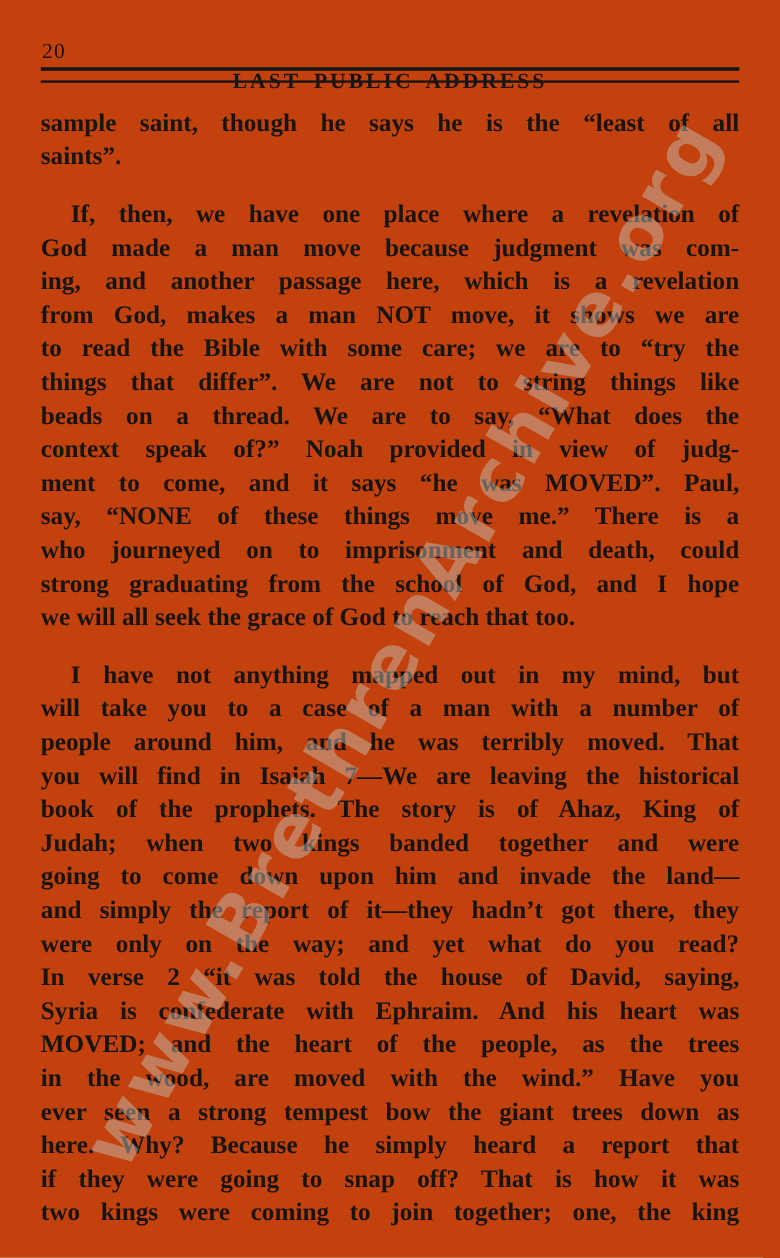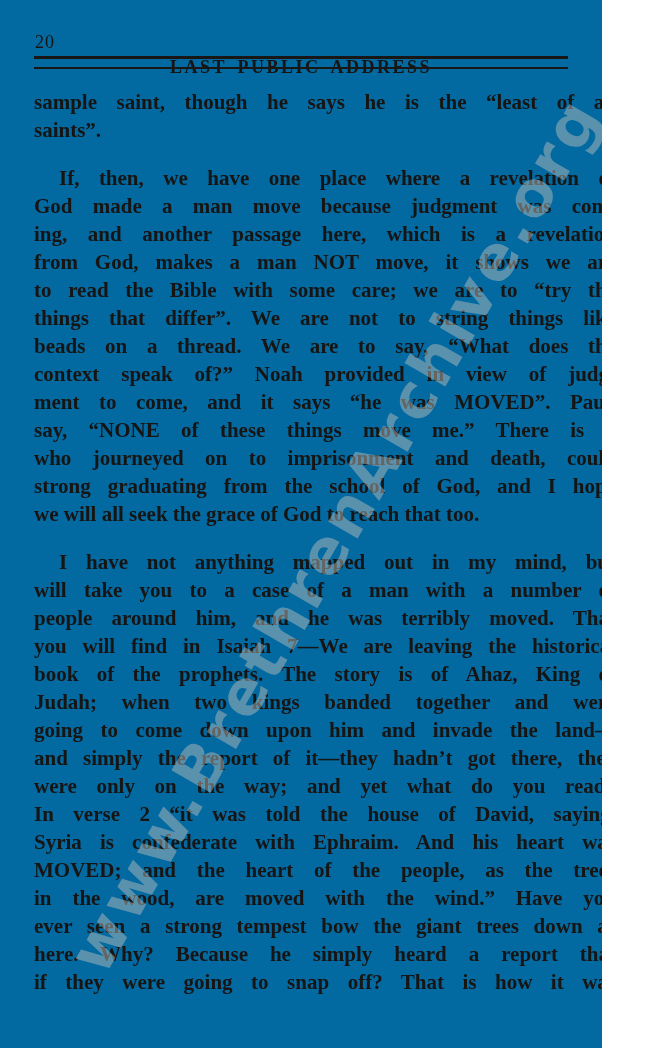--- a/index.html
+++ b/index.html
@@ -1,20 +1,20 @@
 <!DOCTYPE html>
 <html><head>
 <meta charset="utf-8">
 <style>
   html, body { margin: 0; padding: 0; }
   .page {
     position: relative;
-    width: 602px;
+    width: 650px;
     height: 1048px;
-    background: #0369a1;
+    background: #c2410c;
     overflow: hidden;
     font-family: "Liberation Serif", "DejaVu Serif", serif;
     color: #171513;
   }
   
   .page-header {
     position: absolute;
     left: 34px;
     right: 34px;
     top: 30px;
@@ -127,18 +127,19 @@
         <div class="line">going to come down upon him and invade the land—</div>
         <div class="line">and simply the report of it—they hadn’t got there, they</div>
         <div class="line">were only on the way; and yet what do you read?</div>
         <div class="line">In verse 2 “it was told the house of David, saying,</div>
         <div class="line">Syria is confederate with Ephraim. And his heart was</div>
         <div class="line">MOVED; and the heart of the people, as the trees</div>
         <div class="line">in the wood, are moved with the wind.” Have you</div>
         <div class="line">ever seen a strong tempest bow the giant trees down as</div>
         <div class="line">here. Why? Because he simply heard a report that</div>
         <div class="line">if they were going to snap off? That is how it was</div>
+        <div class="line">two kings were coming to join together; one, the king</div>
       </div>
     </div>
 
   <div class="watermark">www.BrethrenArchive.org</div>
 
 </div>
 
 </body></html>

